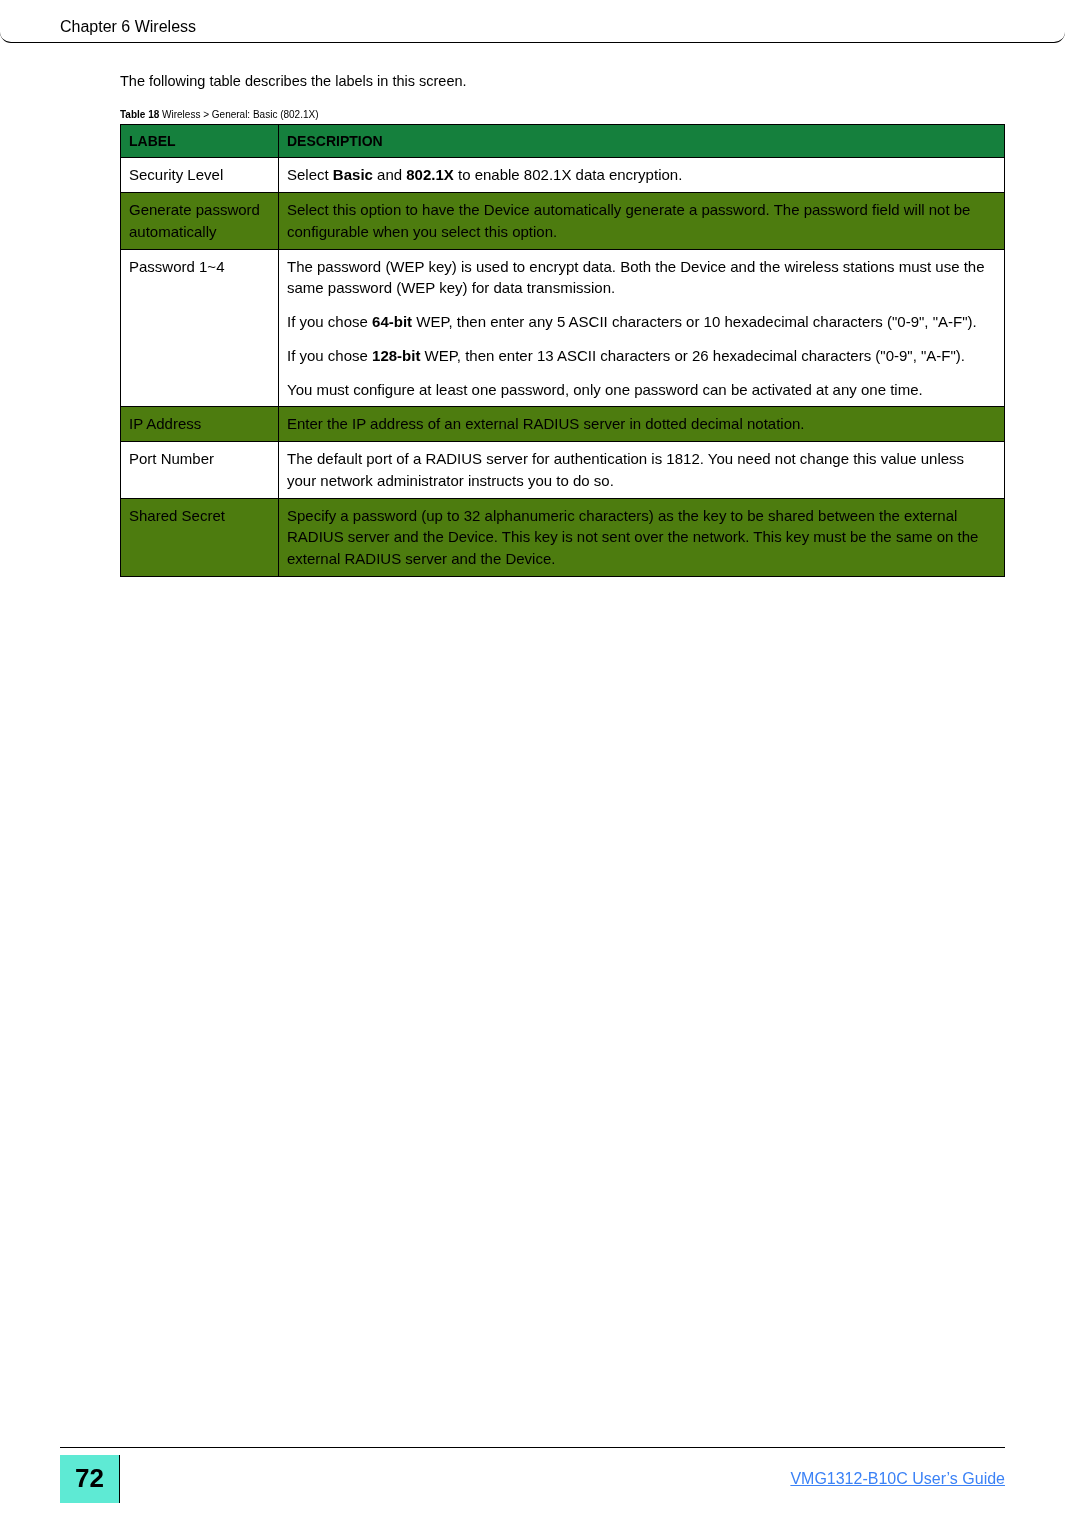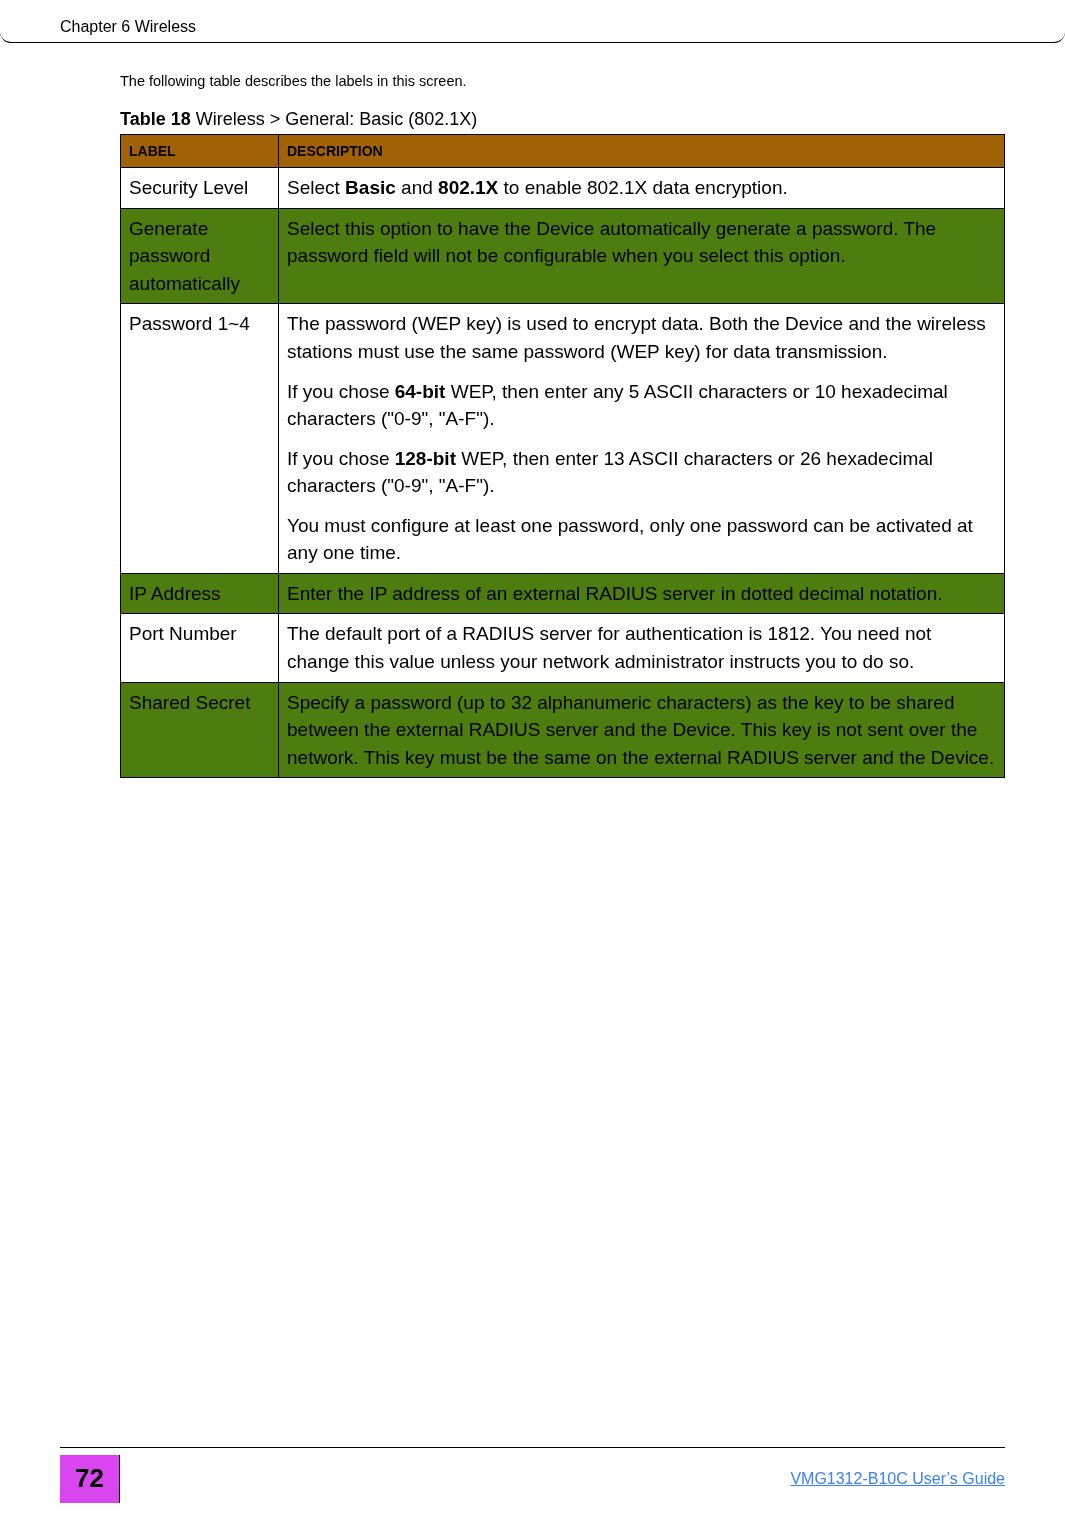--- a/index.html
+++ b/index.html
@@ -27,44 +27,44 @@
     .main-content {
       padding: 30px 60px 0 120px;
     }
     .intro-text {
       font-size: 14.5px;
       color: #000;
       margin-bottom: 20px;
       margin-left: 0;
     }
     .table-caption {
-      font-size: 18px;
+      font-size: 10px;
       color: #000;
       margin-bottom: 4px;
     }
     .table-caption .bold {
       font-weight: bold;
     }
     table.labels {
       border-collapse: collapse;
       width: 100%;
       table-layout: fixed;
     }
     table.labels th, table.labels td {
       border: 1px solid #000;
       padding: 6px 8px;
       vertical-align: top;
-      font-size: 19px;
+      font-size: 15px;
       line-height: 1.45;
     }
     table.labels col.col-label {
       width: 158px;
     }
     table.labels th {
-      background: #a16207;
+      background: #15803d;
       text-align: left;
       font-weight: bold;
       font-size: 14px;
     }
     table.labels tr.shaded td {
       background: #4d7c0f;
     }
     .bold {
       font-weight: bold;
     }
@@ -86,21 +86,21 @@
       border-top: 1.5px solid #000;
       margin-bottom: 0;
     }
     .footer-content {
       display: flex;
       align-items: center;
       justify-content: space-between;
       height: 62px;
     }
     .page-number-box {
-      background: #d946ef;
+      background: #5eead4;
       width: 60px;
       height: 48px;
       display: flex;
       align-items: center;
       justify-content: center;
       font-size: 26px;
       font-weight: bold;
       border-right: 1.5px solid #000;
       margin-top: -1px;
     }

